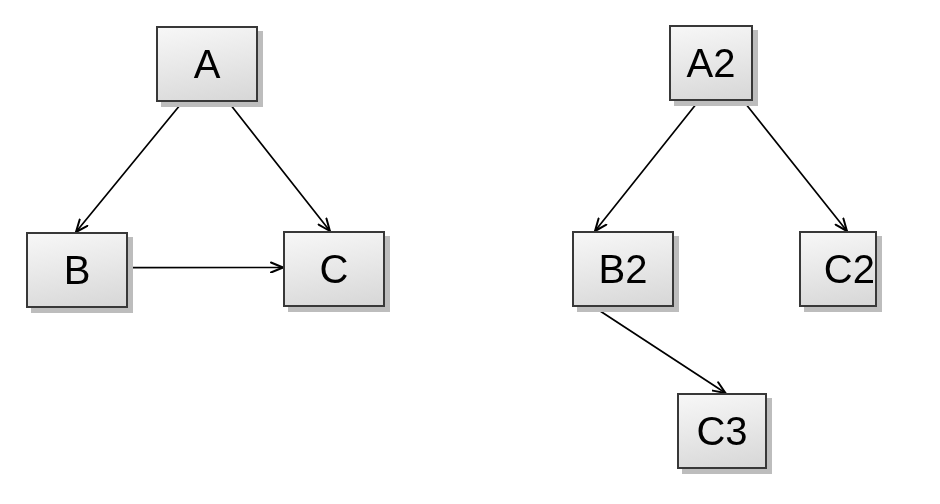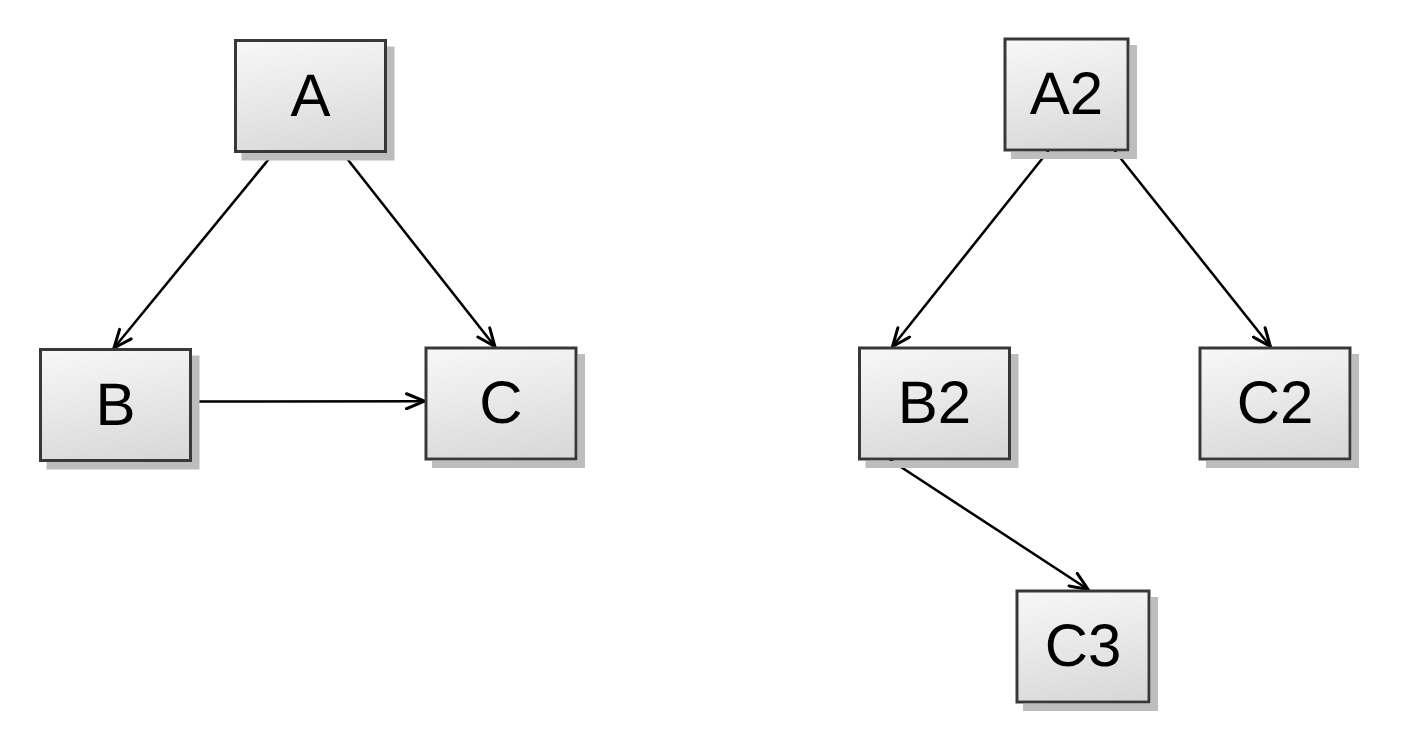--- a/index.html
+++ b/index.html
@@ -73,19 +73,19 @@
     </div>
     <div class="node" style="left: 283px; top: 231px; width: 102px; height: 76px;">
       <span class="node-label">C</span>
     </div>
     <div class="node" style="left: 669px; top: 25px; width: 84px; height: 76px;">
       <span class="node-label">A2</span>
     </div>
     <div class="node" style="left: 543px; top: 231px; width: 102px; height: 76px; margin-left: 29px;">
       <span class="node-label">B2</span>
     </div>
-    <div class="node" style="left: 799px; top: 231px; width: 102px; height: 76px;">
+    <div class="node" style="left: 799px; top: 231px; width: 78px; height: 76px; justify-content: flex-end;">
       <span class="node-label">C2</span>
     </div>
     <div class="node" style="left: 677px; top: 393px; width: 90px; height: 76px;">
       <span class="node-label">C3</span>
     </div>
   </div>
 
 </body></html>

